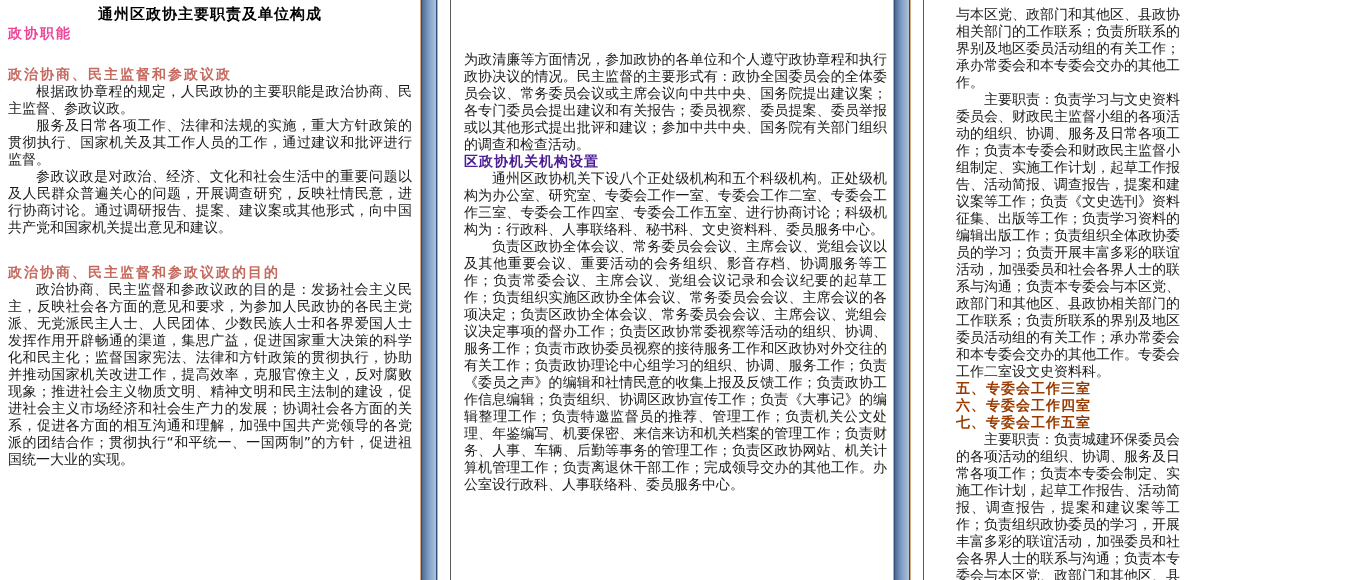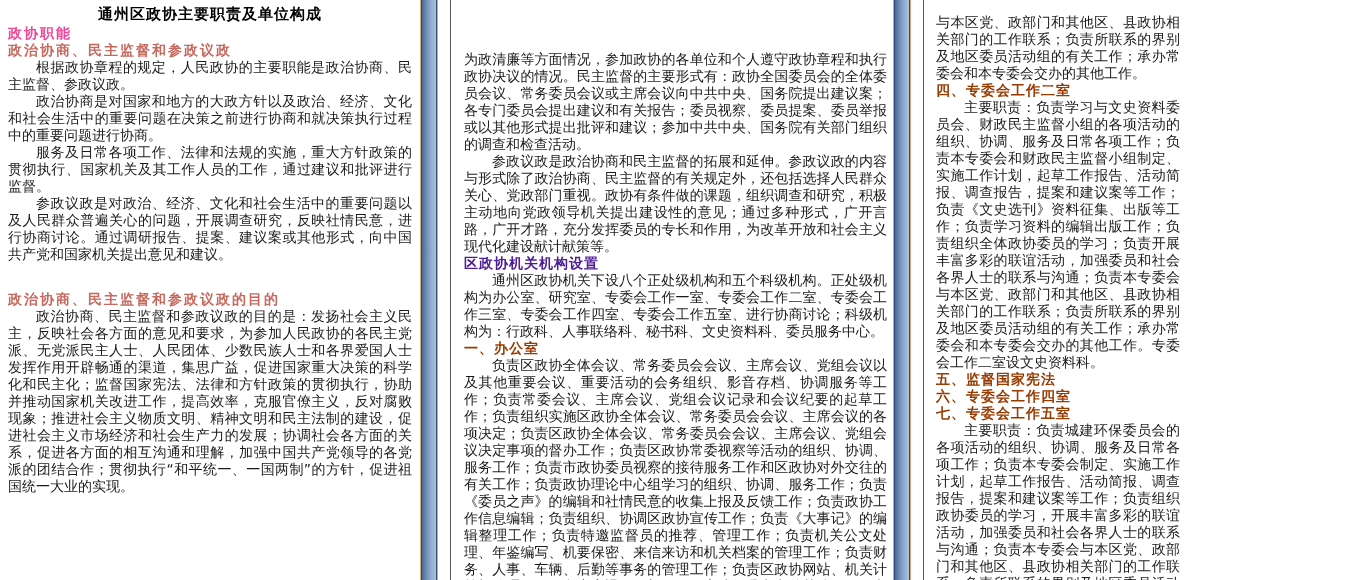--- a/index.html
+++ b/index.html
@@ -7,30 +7,30 @@
   .doc {
     width: 1188px; height: 580px;
     display: flex; flex-direction: row;
     background: #ffffff; overflow: hidden;
     font-family: "DejaVu Sans", sans-serif;
     font-size: 14px; line-height: 17px; color: #1a1a1a;
   }
   .panel { overflow: hidden; height: 580px; }
   .panel-left   { width: 420px; padding: 4px 8px 0 8px; }
   .panel-middle { width: 436px; padding: 6px 6px 12px 7px; margin-top: 45px; }
-  .panel-right  { flex: 1;      padding: 14px 8px 0 6px; }
+  .panel-right  { flex: 1;      padding: 6px 8px 0 6px; margin-left: 20px; }
 
   .doc-title {
     margin: 2px 0 2px 0; font-size: 15px; font-weight: bold;
     text-align: center; color: #000; letter-spacing: 1px;
   }
   p { margin: 0; text-indent: 2em; text-align: justify; }
   p.noindent { text-indent: 0; }
   .h-red    { color: #ec4899; font-weight: bold; letter-spacing: 2px; }
-  .h-salmon { color: #c66a60; font-weight: bold; letter-spacing: 2px; }
+  .h-salmon { color: #c66a60; font-weight: bold; letter-spacing: 2px; margin-top: 24px; }
   .h-salmon.gap-top { margin-top: 28px; }
   .h-maroon { color: #4c1d95; font-weight: bold; letter-spacing: 1px; }
   .h-brown  { color: #993b00; font-weight: bold; letter-spacing: 1px; }
 
   .divider { width: 37px; height: 580px; display: flex; flex-direction: row; }
   .divider .edge-tan  { width: 1px; background: #d9a87e; }
   .divider .edge-navy { width: 1px; background: #2e4e78; }
   .divider .blue-bar  { width: 14px; background: linear-gradient(90deg, #4a6a96 0%, #7e9cc2 45%, #aec4dc 100%); }
   .divider .white-gap { width: 12px; background: #ffffff; }
   .divider .win-edge  { width: 1px; background: #5a5a5a; }
@@ -39,64 +39,60 @@
 </head>
 <body>
 
 <div class="doc">
 
   <section class="panel panel-left">
     <h1 class="doc-title">通州区政协主要职责及单位构成</h1>
     <div class="h-red">政协职能</div>
     <div class="h-salmon">政治协商、民主监督和参政议政</div>
     <p>根据政协章程的规定，人民政协的主要职能是政治协商、民主监督、参政议政。</p>
-    <p>政治协商是对国家和地方的大政方针以及政治、经济、文化和社会生活中的重要问题在决策之前进行协商和就决策执行过程中的重要问题进行协商。</p>
     <p>服务及日常各项工作、法律和法规的实施，重大方针政策的贯彻执行、国家机关及其工作人员的工作，通过建议和批评进行监督。</p>
     <p>参政议政是对政治、经济、文化和社会生活中的重要问题以及人民群众普遍关心的问题，开展调查研究，反映社情民意，进行协商讨论。通过调研报告、提案、建议案或其他形式，向中国共产党和国家机关提出意见和建议。</p>
     <div class="h-salmon gap-top">政治协商、民主监督和参政议政的目的</div>
     <p>政治协商、民主监督和参政议政的目的是：发扬社会主义民主，反映社会各方面的意见和要求，为参加人民政协的各民主党派、无党派民主人士、人民团体、少数民族人士和各界爱国人士发挥作用开辟畅通的渠道，集思广益，促进国家重大决策的科学化和民主化；监督国家宪法、法律和方针政策的贯彻执行，协助并推动国家机关改进工作，提高效率，克服官僚主义，反对腐败现象；推进社会主义物质文明、精神文明和民主法制的建设，促进社会主义市场经济和社会生产力的发展；协调社会各方面的关系，促进各方面的相互沟通和理解，加强中国共产党领导的各党派的团结合作；贯彻执行“和平统一、一国两制”的方针，促进祖国统一大业的实现。</p>
 
   </section>
 
   <div class="divider">
     <div class="edge-tan"></div>
     <div class="edge-navy"></div>
     <div class="blue-bar"></div>
     <div class="edge-navy"></div>
     <div class="edge-tan"></div>
     <div class="white-gap"></div>
     <div class="win-edge"></div>
     <div class="white-pad"></div>
   </div>
 
   <section class="panel panel-middle">
     <p class="noindent">为政清廉等方面情况，参加政协的各单位和个人遵守政协章程和执行政协决议的情况。民主监督的主要形式有：政协全国委员会的全体委员会议、常务委员会议或主席会议向中共中央、国务院提出建议案；各专门委员会提出建议和有关报告；委员视察、委员提案、委员举报或以其他形式提出批评和建议；参加中共中央、国务院有关部门组织的调查和检查活动。</p>
-    <p>参政议政是政治协商和民主监督的拓展和延伸。参政议政的内容与形式除了政治协商、民主监督的有关规定外，还包括选择人民群众关心、党政部门重视。政协有条件做的课题，组织调查和研究，积极主动地向党政领导机关提出建设性的意见；通过多种形式，广开言路，广开才路，充分发挥委员的专长和作用，为改革开放和社会主义现代化建设献计献策等。</p>
     <div class="h-maroon">区政协机关机构设置</div>
     <p>通州区政协机关下设八个正处级机构和五个科级机构。正处级机构为办公室、研究室、专委会工作一室、专委会工作二室、专委会工作三室、专委会工作四室、专委会工作五室、进行协商讨论；科级机构为：行政科、人事联络科、秘书科、文史资料科、委员服务中心。</p>
-    <div class="h-brown">一、办公室</div>
     <p>负责区政协全体会议、常务委员会会议、主席会议、党组会议以及其他重要会议、重要活动的会务组织、影音存档、协调服务等工作；负责常委会议、主席会议、党组会议记录和会议纪要的起草工作；负责组织实施区政协全体会议、常务委员会会议、主席会议的各项决定；负责区政协全体会议、常务委员会会议、主席会议、党组会议决定事项的督办工作；负责区政协常委视察等活动的组织、协调、服务工作；负责市政协委员视察的接待服务工作和区政协对外交往的有关工作；负责政协理论中心组学习的组织、协调、服务工作；负责《委员之声》的编辑和社情民意的收集上报及反馈工作；负责政协工作信息编辑；负责组织、协调区政协宣传工作；负责《大事记》的编辑整理工作；负责特邀监督员的推荐、管理工作；负责机关公文处理、年鉴编写、机要保密、来信来访和机关档案的管理工作；负责财务、人事、车辆、后勤等事务的管理工作；负责区政协网站、机关计算机管理工作；负责离退休干部工作；完成领导交办的其他工作。办公室设行政科、人事联络科、委员服务中心。</p>
 
   </section>
 
   <div class="divider">
     <div class="edge-tan"></div>
     <div class="edge-navy"></div>
     <div class="blue-bar"></div>
     <div class="edge-navy"></div>
     <div class="edge-tan"></div>
     <div class="white-gap"></div>
     <div class="win-edge"></div>
     <div class="white-pad"></div>
   </div>
 
   <section class="panel panel-right">
     <p class="noindent">与本区党、政部门和其他区、县政协相关部门的工作联系；负责所联系的界别及地区委员活动组的有关工作；承办常委会和本专委会交办的其他工作。</p>
-    <div class="h-brown">四、专委会工作二室</div>
     <p>主要职责：负责学习与文史资料委员会、财政民主监督小组的各项活动的组织、协调、服务及日常各项工作；负责本专委会和财政民主监督小组制定、实施工作计划，起草工作报告、活动简报、调查报告，提案和建议案等工作；负责《文史选刊》资料征集、出版等工作；负责学习资料的编辑出版工作；负责组织全体政协委员的学习；负责开展丰富多彩的联谊活动，加强委员和社会各界人士的联系与沟通；负责本专委会与本区党、政部门和其他区、县政协相关部门的工作联系；负责所联系的界别及地区委员活动组的有关工作；承办常委会和本专委会交办的其他工作。专委会工作二室设文史资料科。</p>
-    <div class="h-brown">五、监督国家宪法</div>
+    <div class="h-brown">五、专委会工作三室</div>
     <div class="h-brown">六、专委会工作四室</div>
     <div class="h-brown">七、专委会工作五室</div>
     <p>主要职责：负责城建环保委员会的各项活动的组织、协调、服务及日常各项工作；负责本专委会制定、实施工作计划，起草工作报告、活动简报、调查报告，提案和建议案等工作；负责组织政协委员的学习，开展丰富多彩的联谊活动，加强委员和社会各界人士的联系与沟通；负责本专委会与本区党、政部门和其他区、县政协相关部门的工作联系；负责所联系的界别及地区委员活动组的有关工作；承办常委会和本专委会交办的其他工作。</p>
 
   </section>
 
 </div>
 
 </body></html>

